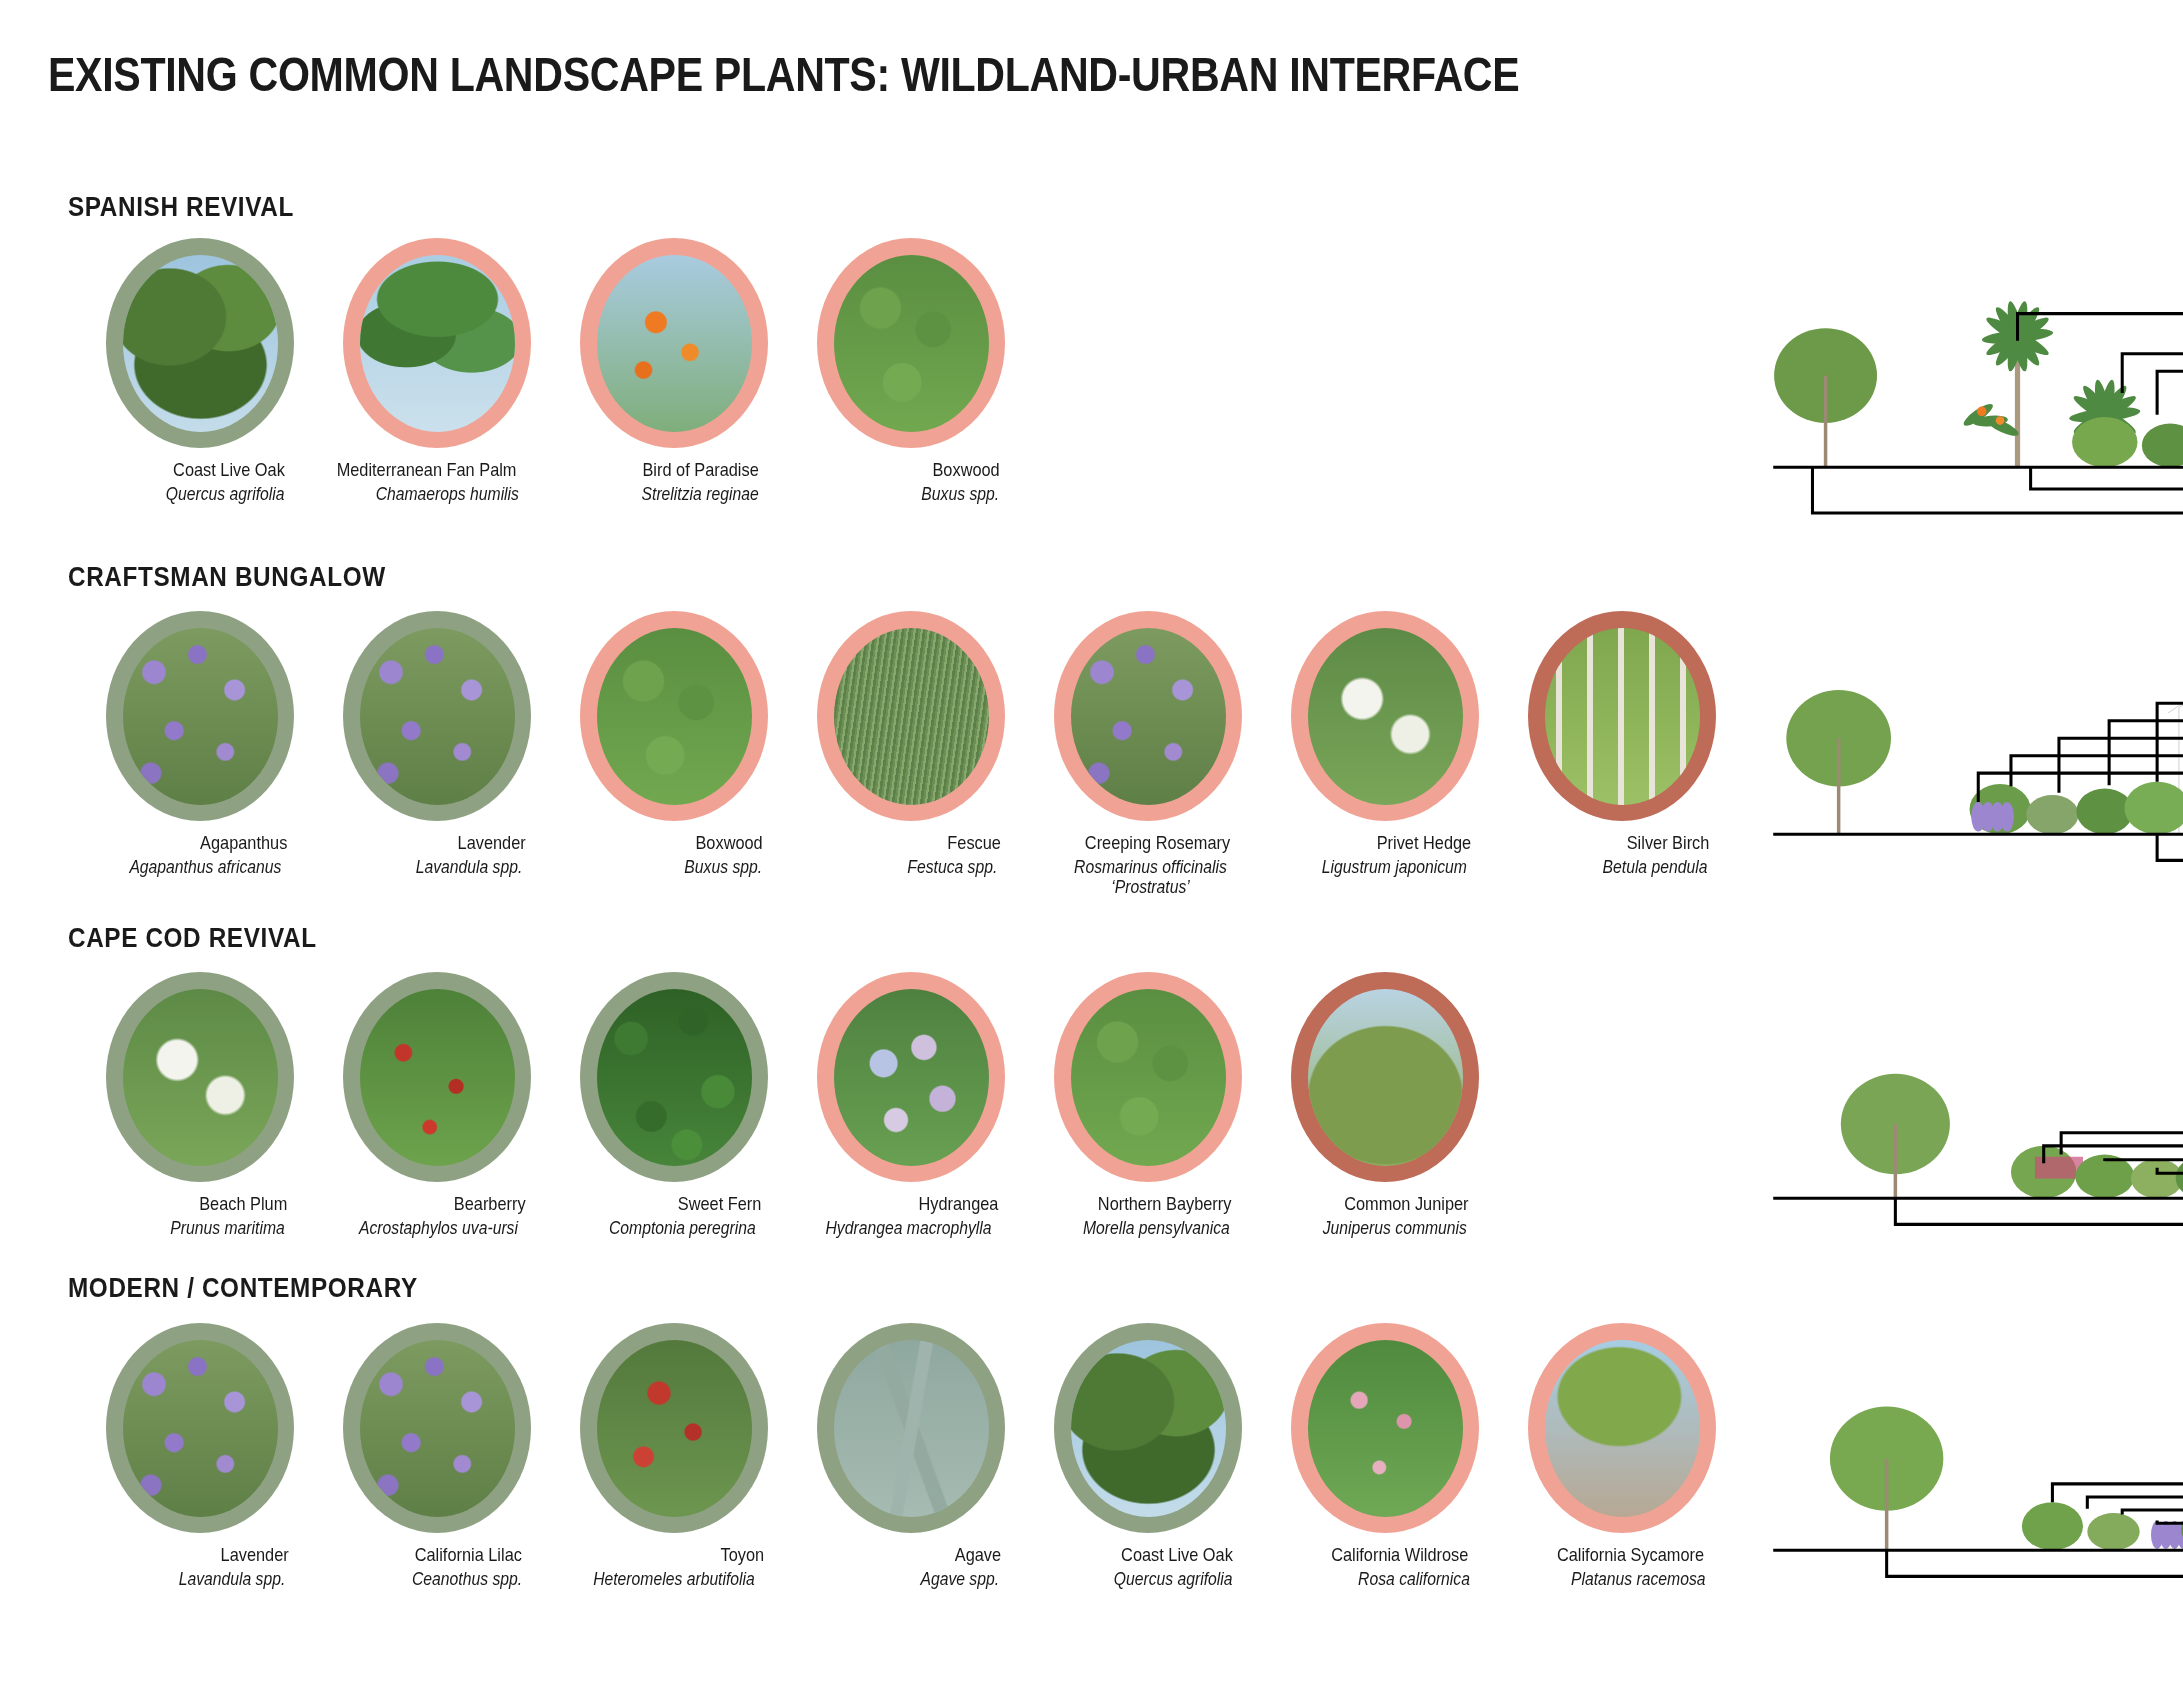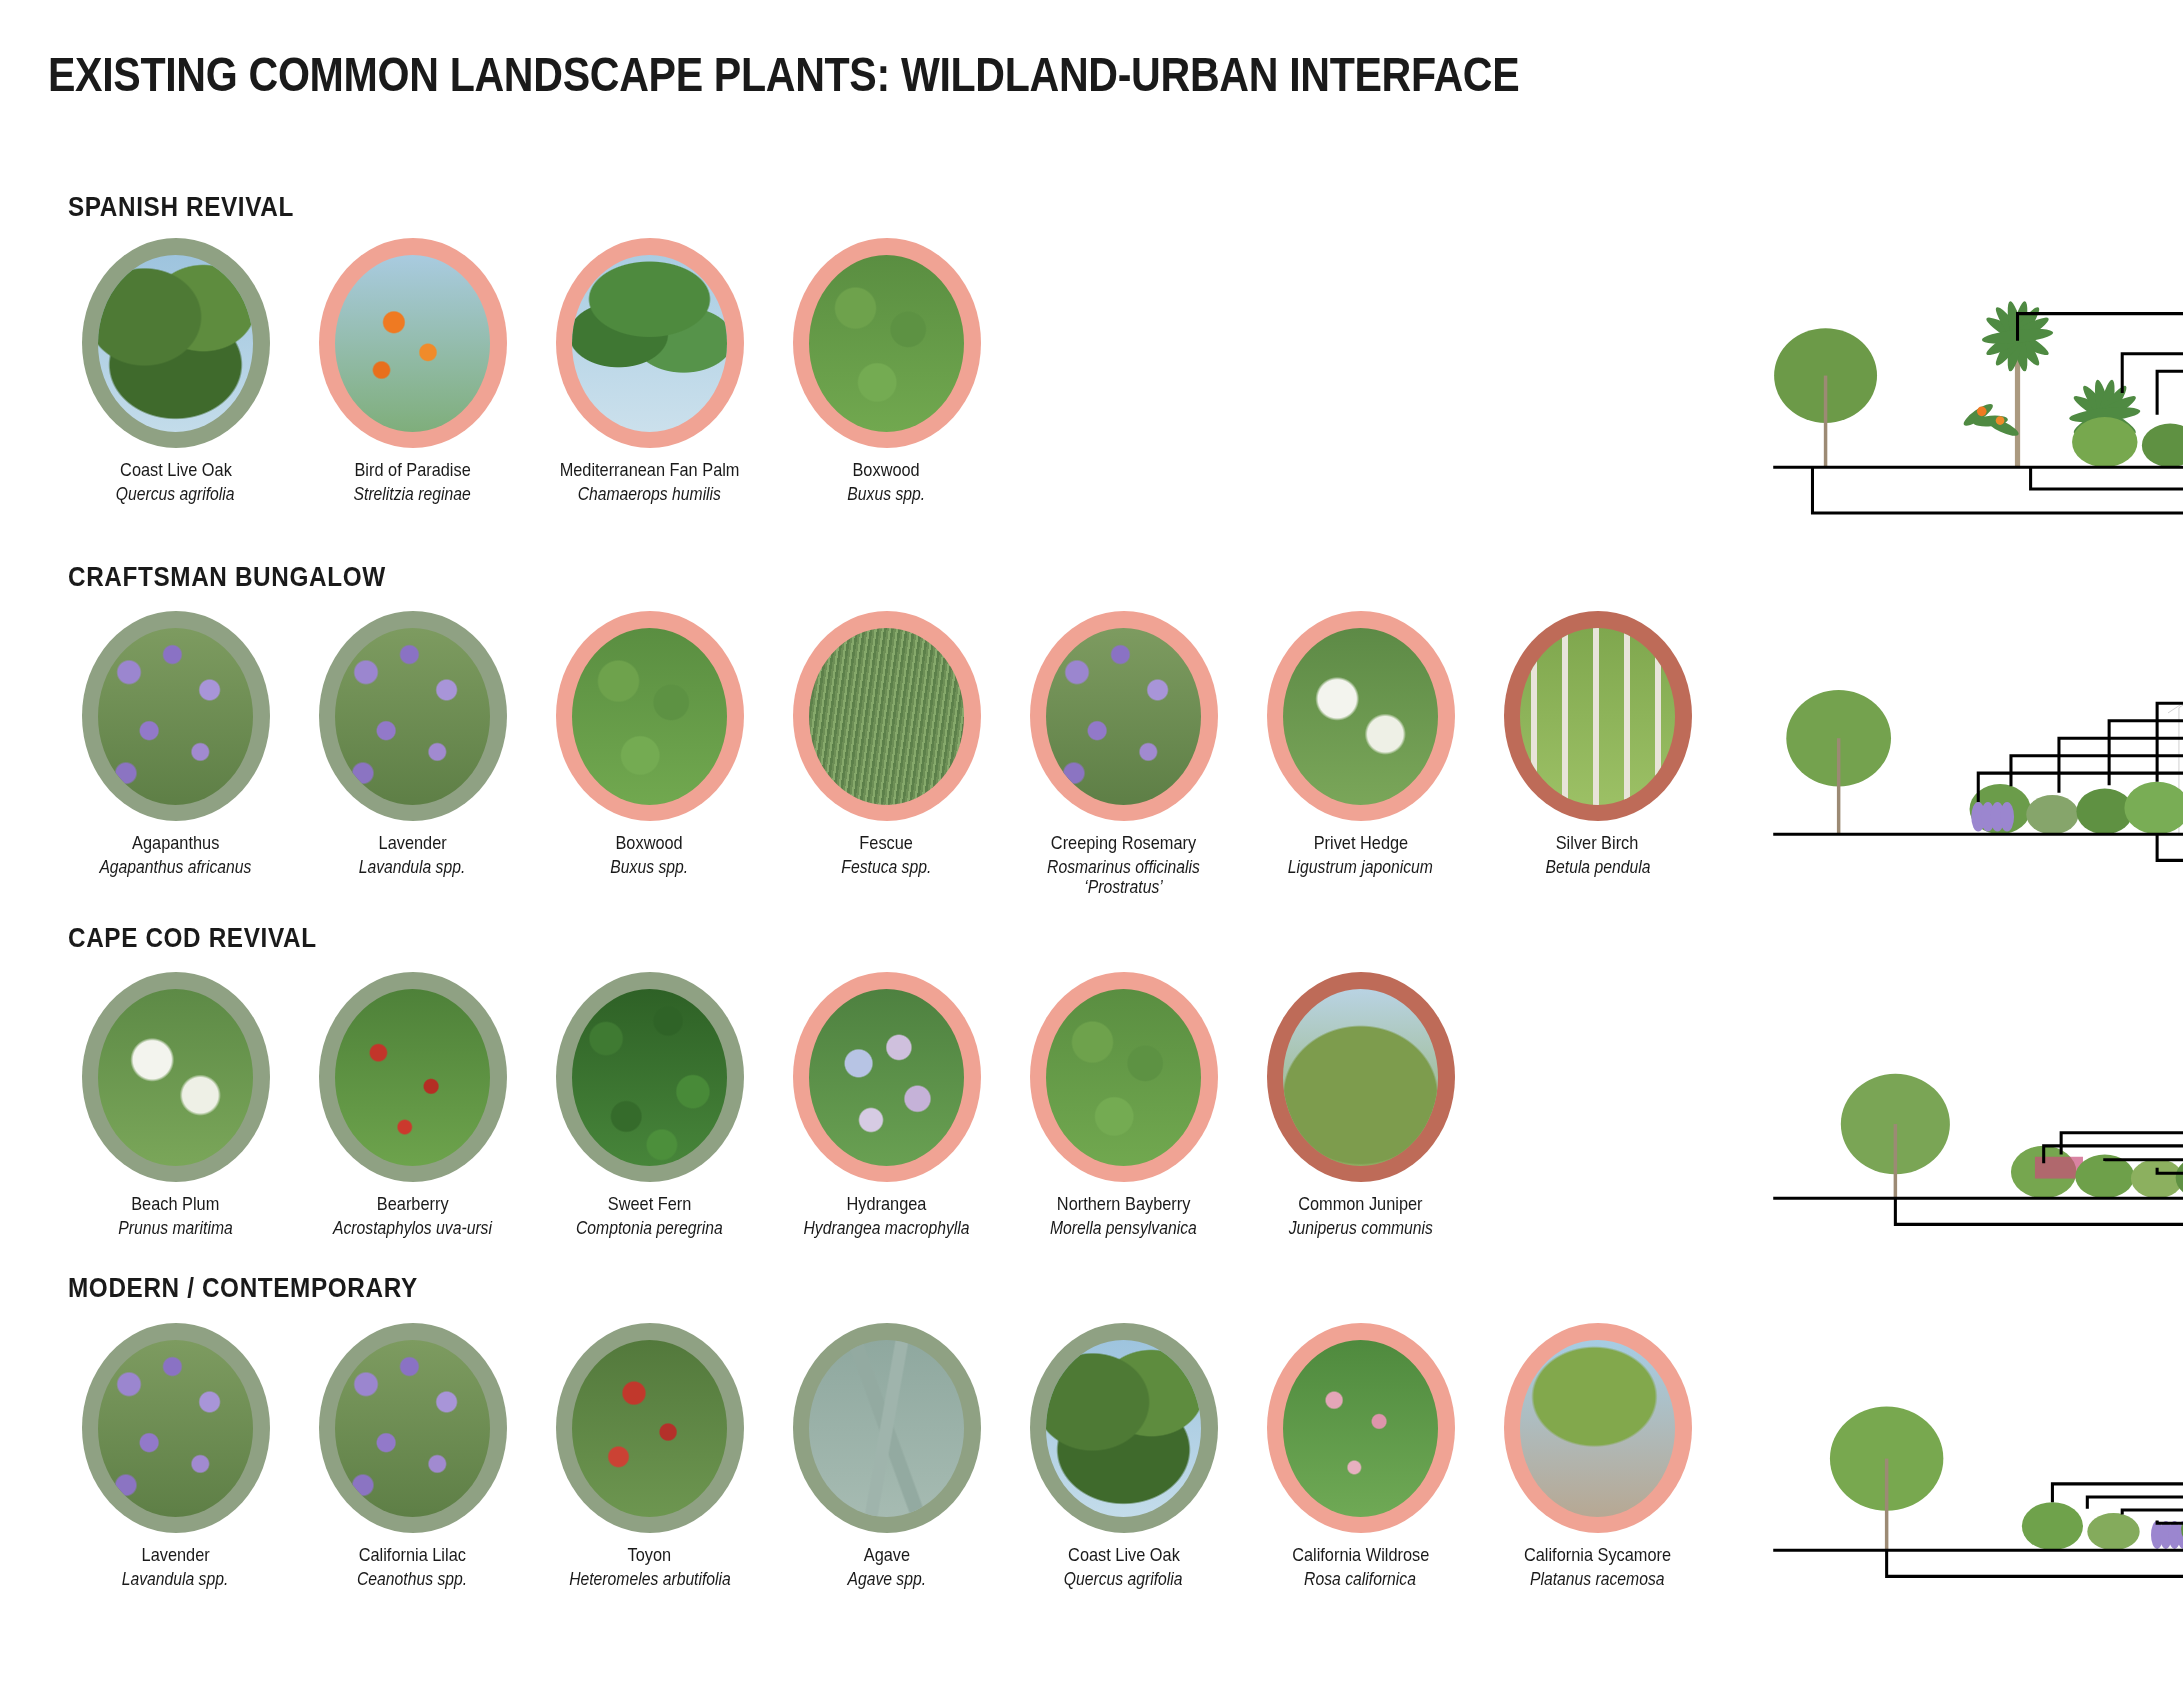--- a/index.html
+++ b/index.html
@@ -35,21 +35,21 @@
   .legend-swatch { width: 42px; height: 22px; }
   .legend-label { font-size: 20px; transform: scaleX(0.85); transform-origin:left center; white-space: nowrap; }
 
   
   .section-head {
     position: absolute; left: 68px;
     font-size: 27px; font-weight: 700; letter-spacing: 0.7px;
     transform: scaleX(0.9); transform-origin: left center; white-space: nowrap;
   }
   .plant-row { position: absolute; left: 57px; width: 1659px; display: flex; }
-  .plant-cell { width: 237px; display: flex; flex-direction: column; align-items: center; }
+  .plant-cell { width: 237px; display: flex; flex-direction: column; align-items: flex-end; }
   .plant-oval {
     width: 188px; height: 210px; border-radius: 50%;
     display: flex; align-items: center; justify-content: center;
     position: relative;
   }
   .plant-photo {
     width: 155px; height: 177px; border-radius: 50%;
     overflow: hidden; position: relative;
   }
   .plant-name {
@@ -203,34 +203,34 @@
             <div class="plant-photo">
               <div class="tex canopy"></div>
             </div>
           </div>
           <div class="plant-name">Coast Live Oak</div>
           <div class="plant-sci">Quercus agrifolia</div>
         </div>
         <div class="plant-cell">
           <div class="plant-oval" style="background: rgb(240, 163, 148);">
             <div class="plant-photo">
+              <div class="tex palm"></div>
+            </div>
+          </div>
+          <div class="plant-name">Mediterranean Fan Palm</div>
+          <div class="plant-sci">Chamaerops humilis</div>
+        </div>
+        <div class="plant-cell">
+          <div class="plant-oval" style="background: rgb(240, 163, 148);">
+            <div class="plant-photo">
               <div class="tex orange"></div>
             </div>
           </div>
           <div class="plant-name">Bird of Paradise</div>
           <div class="plant-sci">Strelitzia reginae</div>
-        </div>
-        <div class="plant-cell">
-          <div class="plant-oval" style="background: rgb(240, 163, 148);">
-            <div class="plant-photo">
-              <div class="tex palm"></div>
-            </div>
-          </div>
-          <div class="plant-name">Mediterranean Fan Palm</div>
-          <div class="plant-sci">Chamaerops humilis</div>
         </div>
         <div class="plant-cell">
           <div class="plant-oval" style="background: rgb(240, 163, 148);">
             <div class="plant-photo">
               <div class="tex shrub"></div>
             </div>
           </div>
           <div class="plant-name">Boxwood</div>
           <div class="plant-sci">Buxus spp.</div>
         </div>

